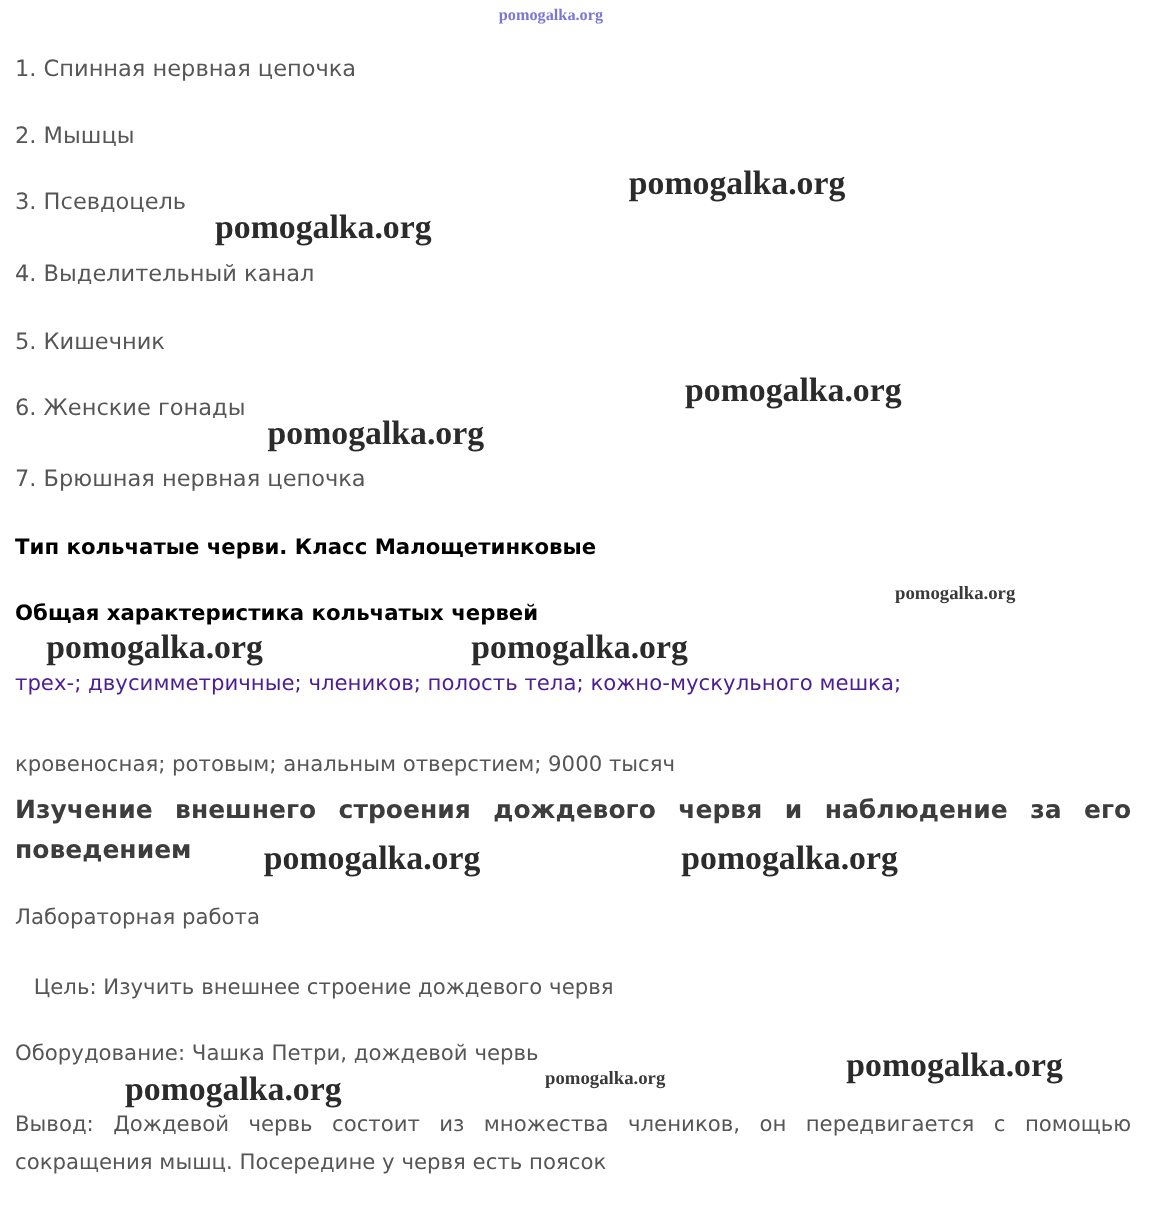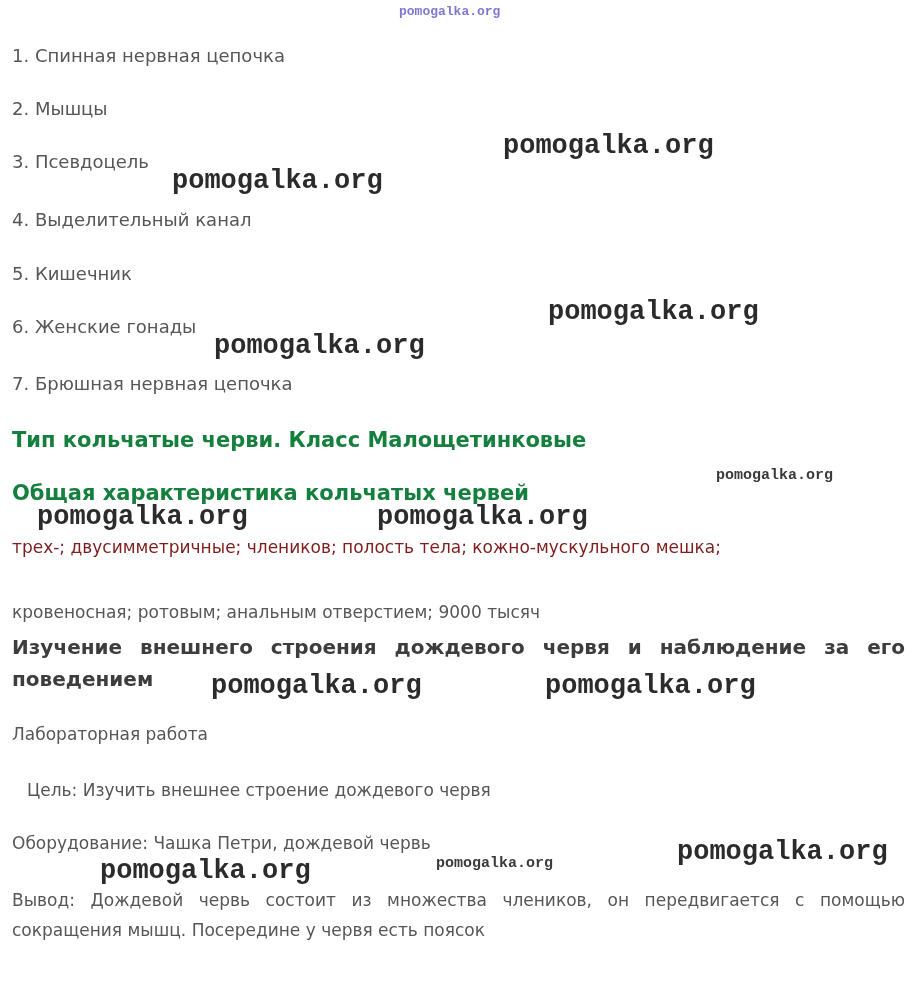--- a/index.html
+++ b/index.html
@@ -27,37 +27,37 @@
     width: 896px;
   }
   .num-item {
     position: absolute;
     font-size: 18px;
     color: #565656;
     white-space: nowrap;
   }
   .heading {
     position: absolute;
-    font-size: 21px;
+    font-size: 17px;
     font-weight: bold;
-    color: #15803d;
+    color: #000000;
     white-space: nowrap;
   }
   .heading-wrap {
     position: absolute;
     font-size: 20px;
     font-weight: bold;
     color: #3d3d3d;
     text-align: justify;
     text-align-last: left;
   }
   .para-just {
     position: absolute;
     font-size: 17px;
-    color: #7f1d1d;
+    color: #4c1d95;
     text-align: justify;
     text-align-last: left;
     line-height: 1.75;
   }
   .para {
     position: absolute;
     font-size: 17px;
     color: #565656;
     white-space: nowrap;
   }
@@ -65,21 +65,21 @@
     position: absolute;
     font-size: 17px;
     color: #565656;
     text-align: justify;
     text-align-last: left;
     line-height: 1.75;
   }
   
   .wm {
     position: absolute;
-    font-family: Liberation Mono, monospace;
+    font-family: Liberation Serif, serif;
     font-weight: bold;
     white-space: nowrap;
     pointer-events: none;
     user-select: none;
   }
   .wm-blue {
     color: #7b78d4;
   }
   .wm-dark {
     color: #2b2b2b;

